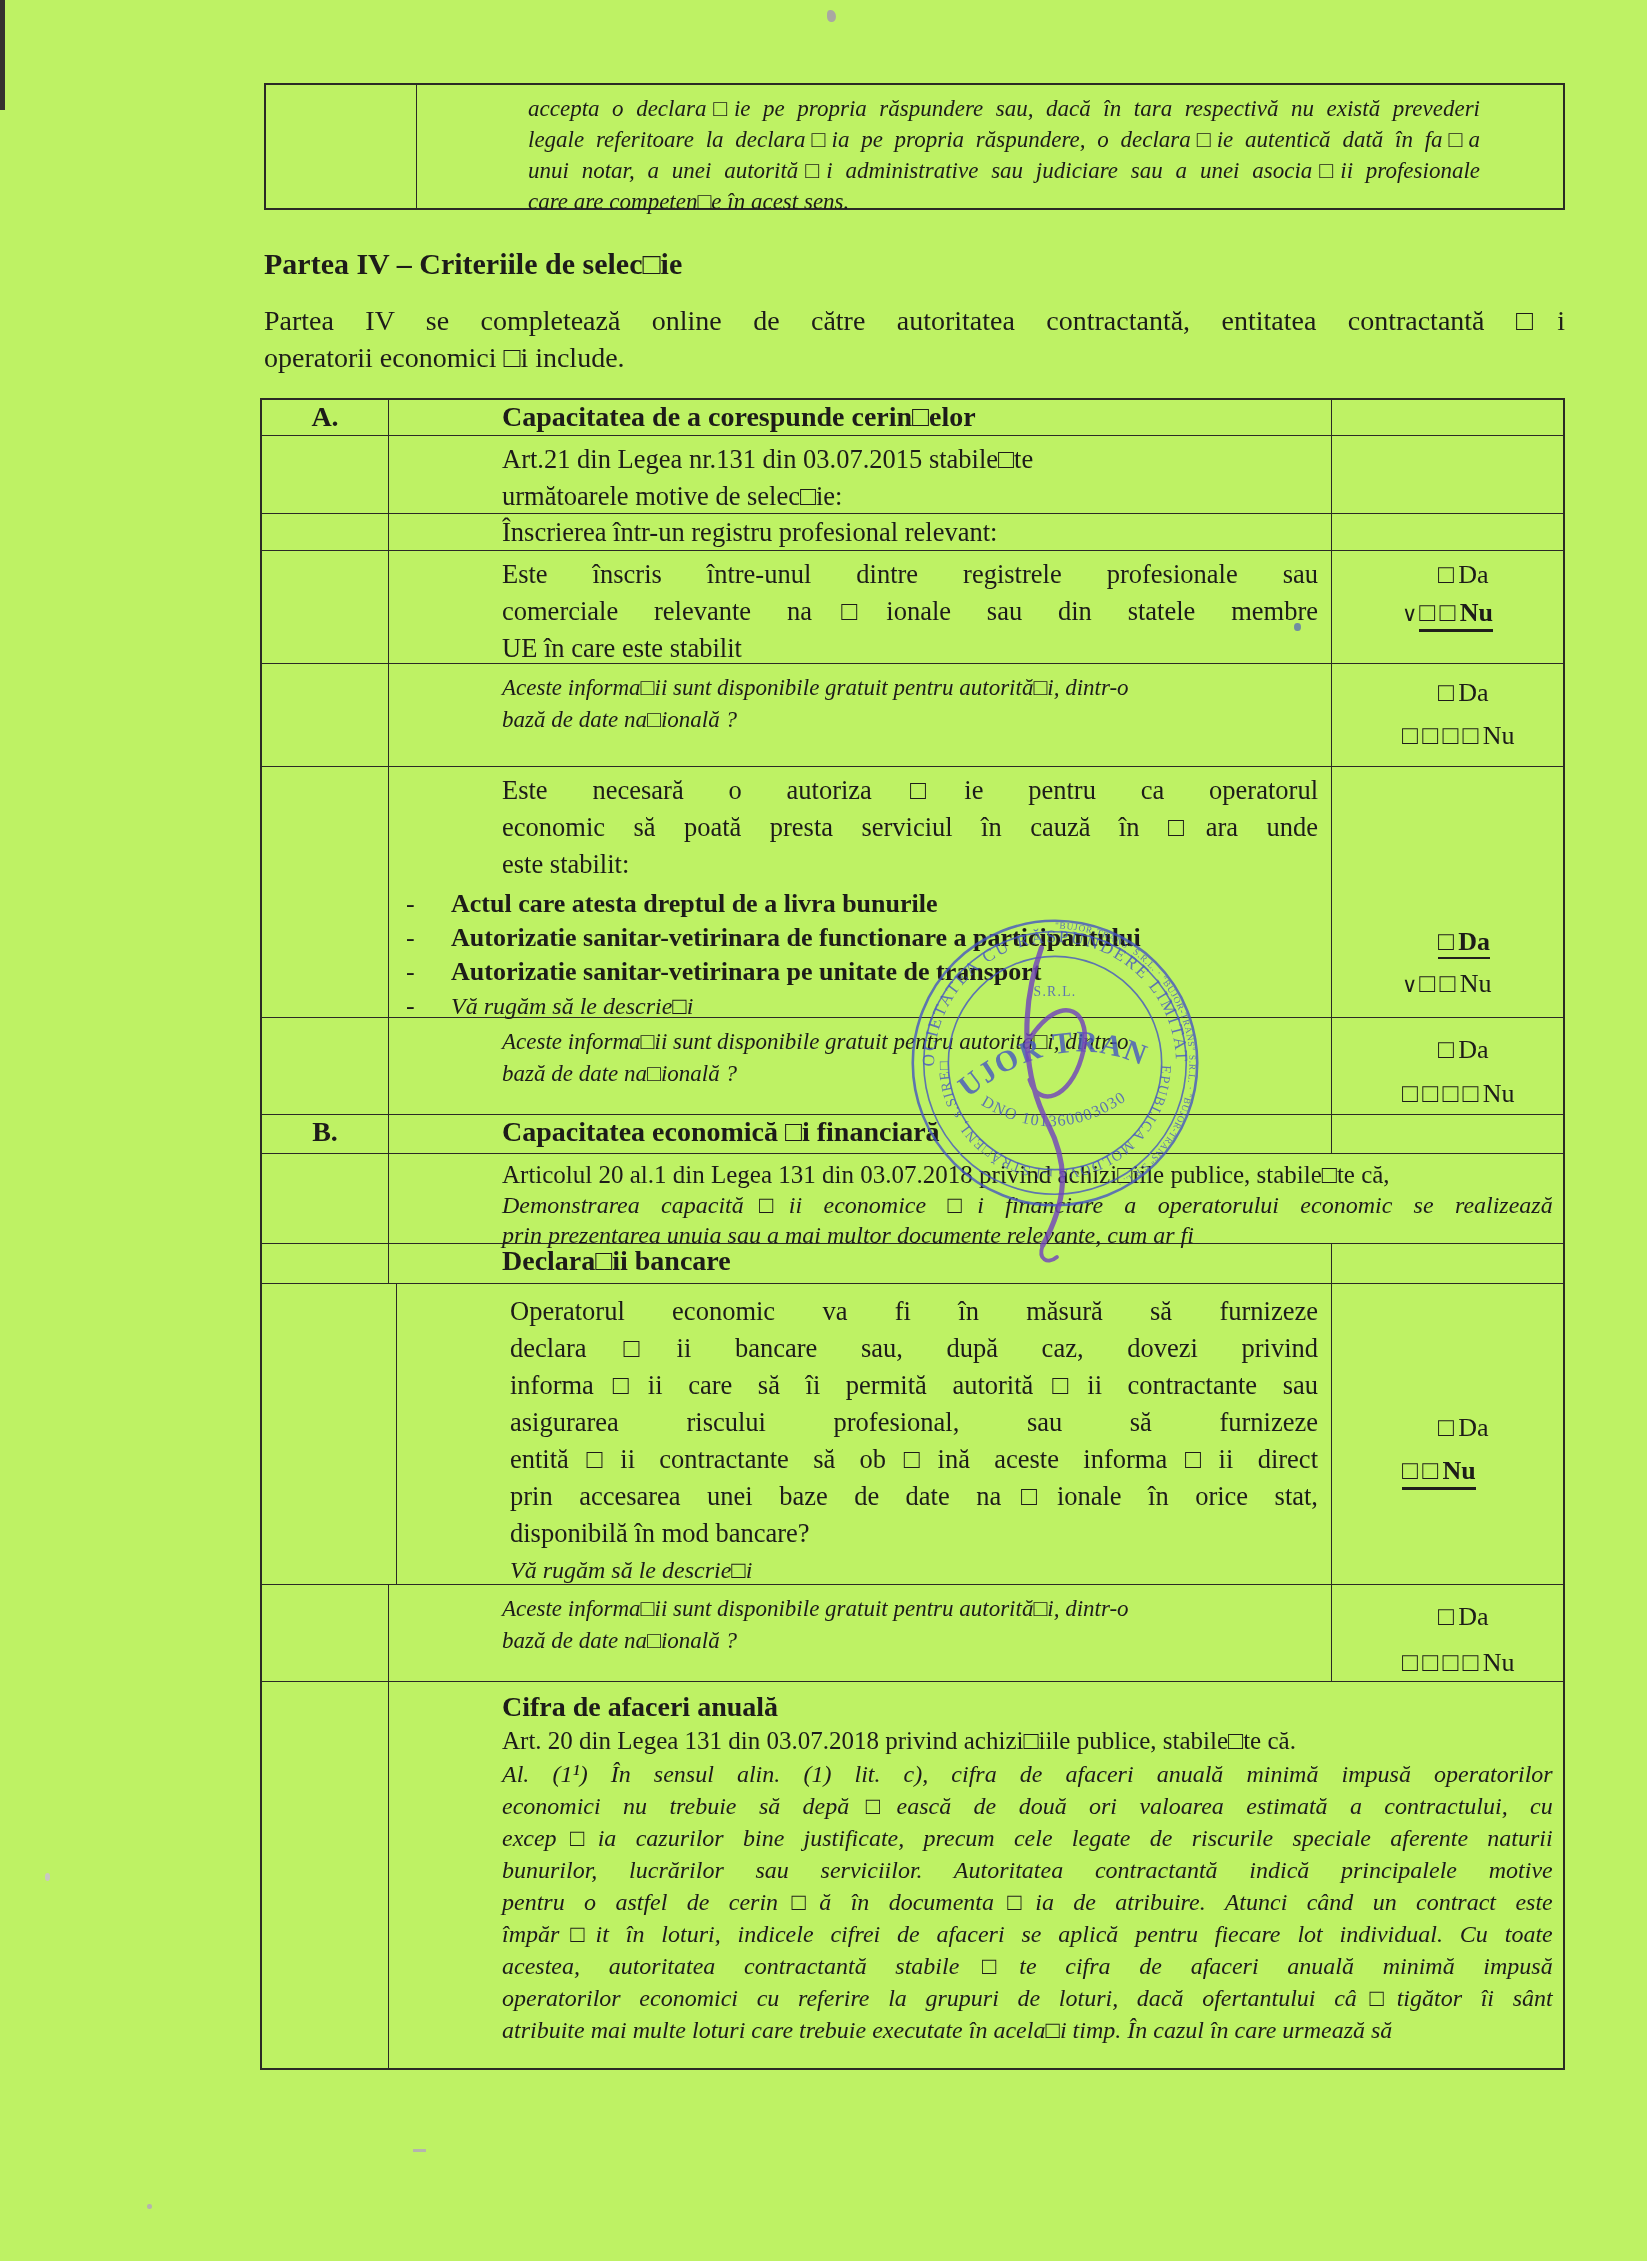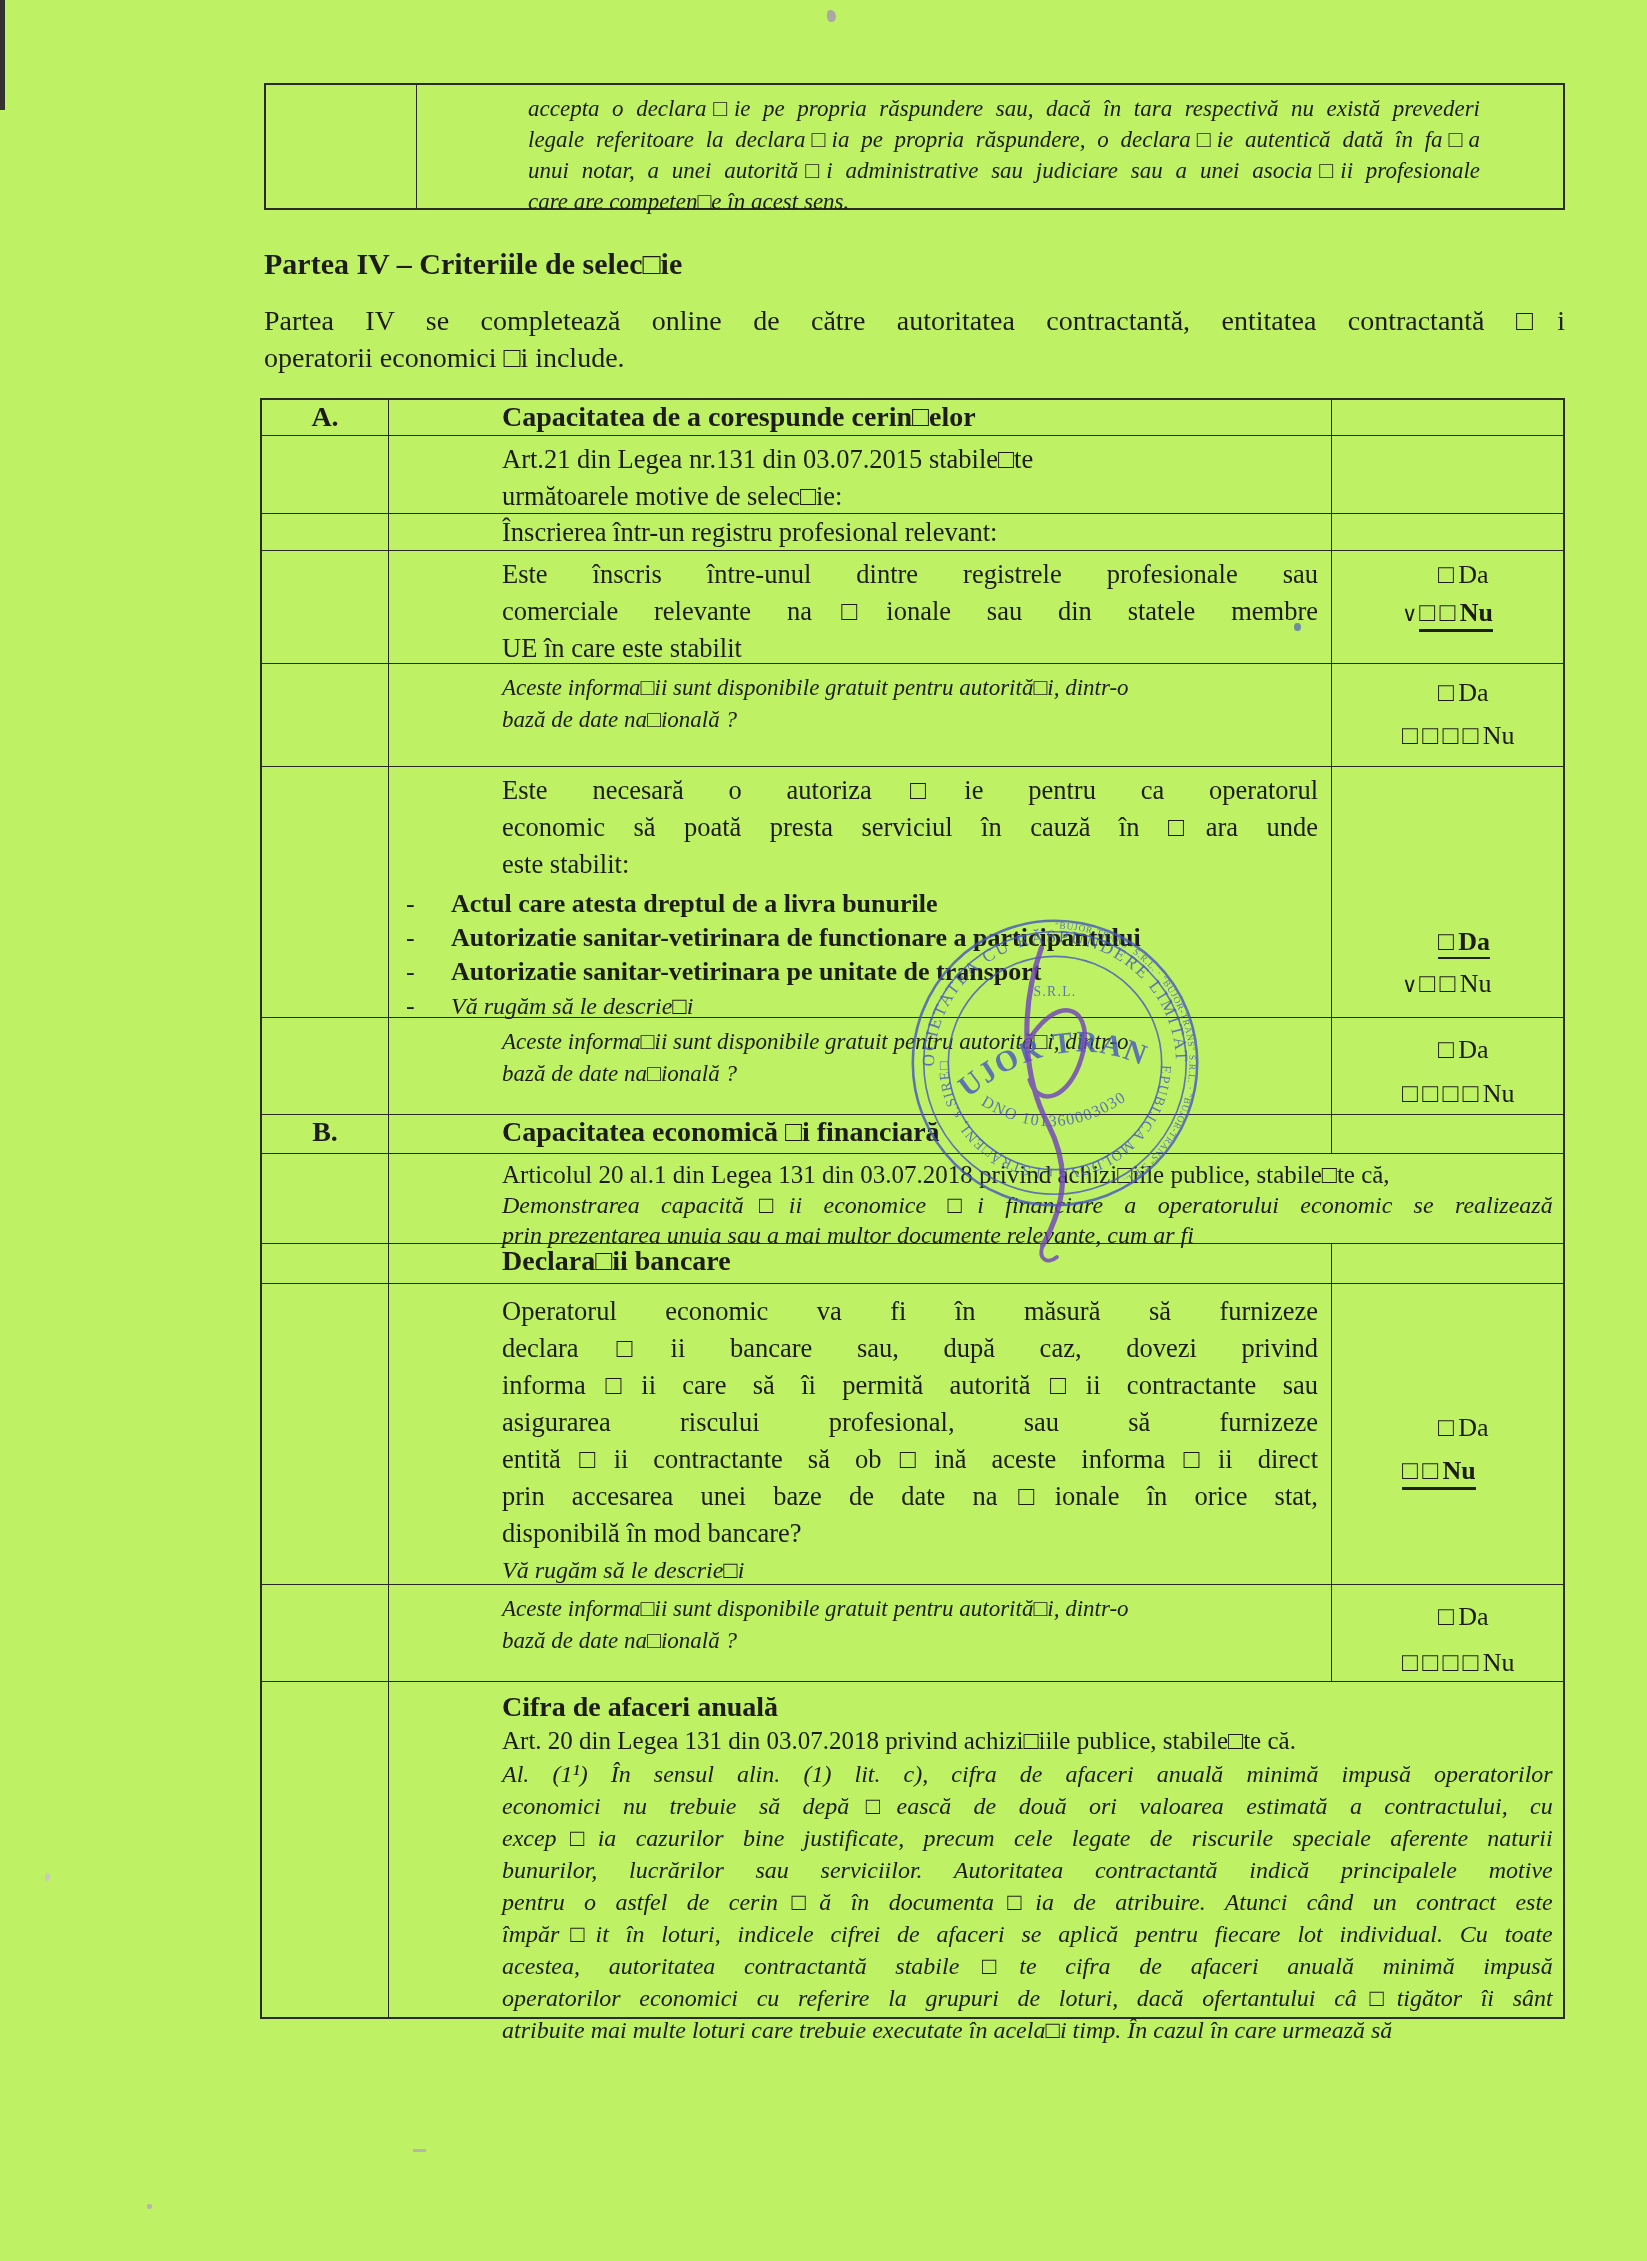--- a/index.html
+++ b/index.html
@@ -33,21 +33,21 @@
   .trow { display:flex; align-items:stretch; }
   .trow + .trow { border-top:1.9px solid #2b2a25; }
   .cL { width:126px; flex:none; font-size:28px; font-weight:bold; text-align:center; padding-top:1.3px; }
   .cM { flex:1; border-left:1.9px solid #2b2a25; padding:3.9px 13px 0 113px; font-size:26.5px; }
   .cM.merged { padding-right:10.3px; }
   .cR { width:232px; flex:none; border-left:1.9px solid #2b2a25; font-size:26px; padding-left:70px; }
 
   .h-r1 {height:35px}  .h-r2 {height:78px} .h-r3 {height:37px}  .h-r4 {height:113px}
   .h-r5 {height:103px} .h-r6 {height:251px} .h-r7 {height:97px} .h-r8 {height:39px}
   .h-r9 {height:90px} .h-r10{height:40px}  .h-r11{height:301px} .h-r12{height:97px}
-  .h-r13{height:336px}
+  .h-r13{height:387px}
 
   .title-cell { font-weight:bold; font-size:28px; padding-top:1.3px; }
   .lh57 { line-height:37px; padding-top:5.2px; }
   .lh58 { line-height:37px; padding-top:5.2px; }
   .lh50 { line-height:32px; padding-top:1.9px; }
   .qrow { font-style:italic; font-size:23px; line-height:32px; padding-top:7.8px; }
 
   .bullets { margin-left:-96px; margin-top:3.9px; font-size:26px; line-height:34px; }
   .bullet { display:flex; }
   .bullet .dash { width:45px; flex:none; }
@@ -210,21 +210,21 @@
     </div>
 
     <div class="trow h-r10">
       <div class="cL"></div>
       <div class="cM title-cell" style="font-size:28px;">Declara□ii bancare</div>
       <div class="cR"></div>
     </div>
 
     <div class="trow h-r11">
       <div class="cL"></div>
-      <div class="cM lh58" style="padding-top:9px;">
+      <div class="cM lh58" style="padding-top:9px;margin-left:8px;">
         <div class="line j">Operatorul economic va fi în măsură să furnizeze</div>
         <div class="line j">declara□ii bancare sau, după caz, dovezi privind</div>
         <div class="line j">informa□ii care să îi permită autorită□ii contractante sau</div>
         <div class="line j">asigurarea riscului profesional, sau să furnizeze</div>
         <div class="line j">entită□ii contractante să ob□ină aceste informa□ii direct</div>
         <div class="line j">prin accesarea unei baze de date na□ionale în orice stat,</div>
         <div class="line">disponibilă în mod bancare?</div>
         <div class="line it r11last">Vă rugăm să le descrie□i</div>
       </div>
       <div class="cR ans">

